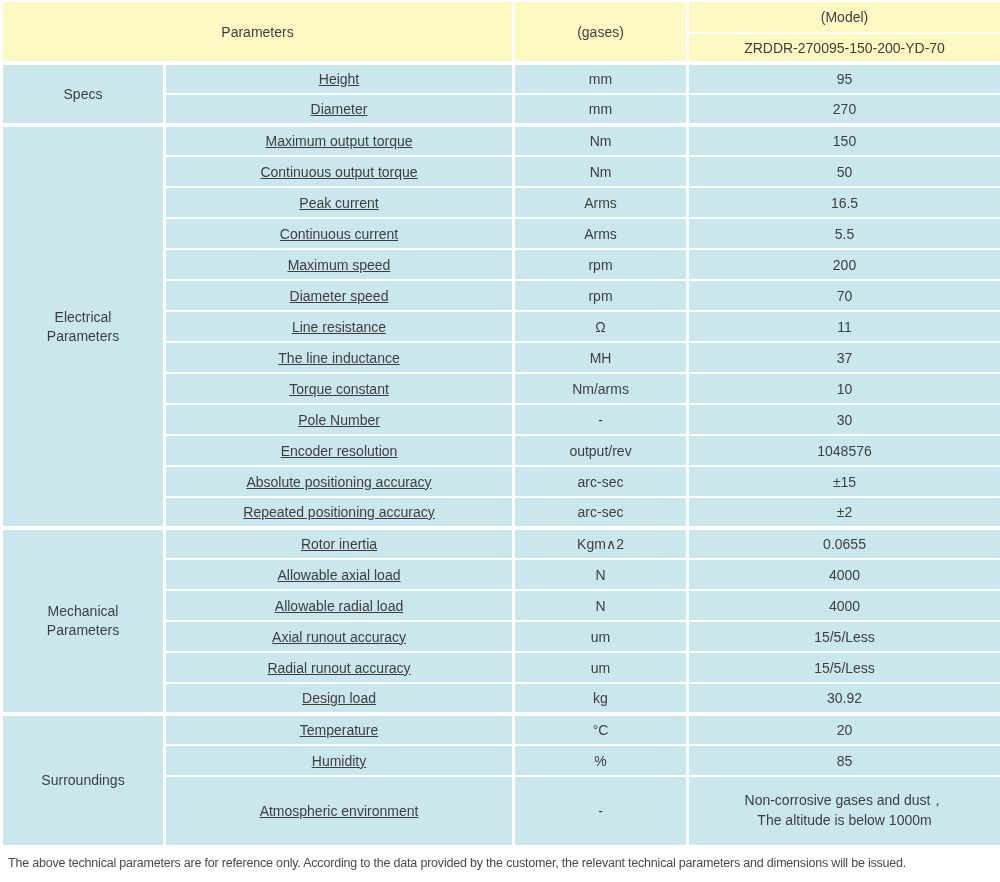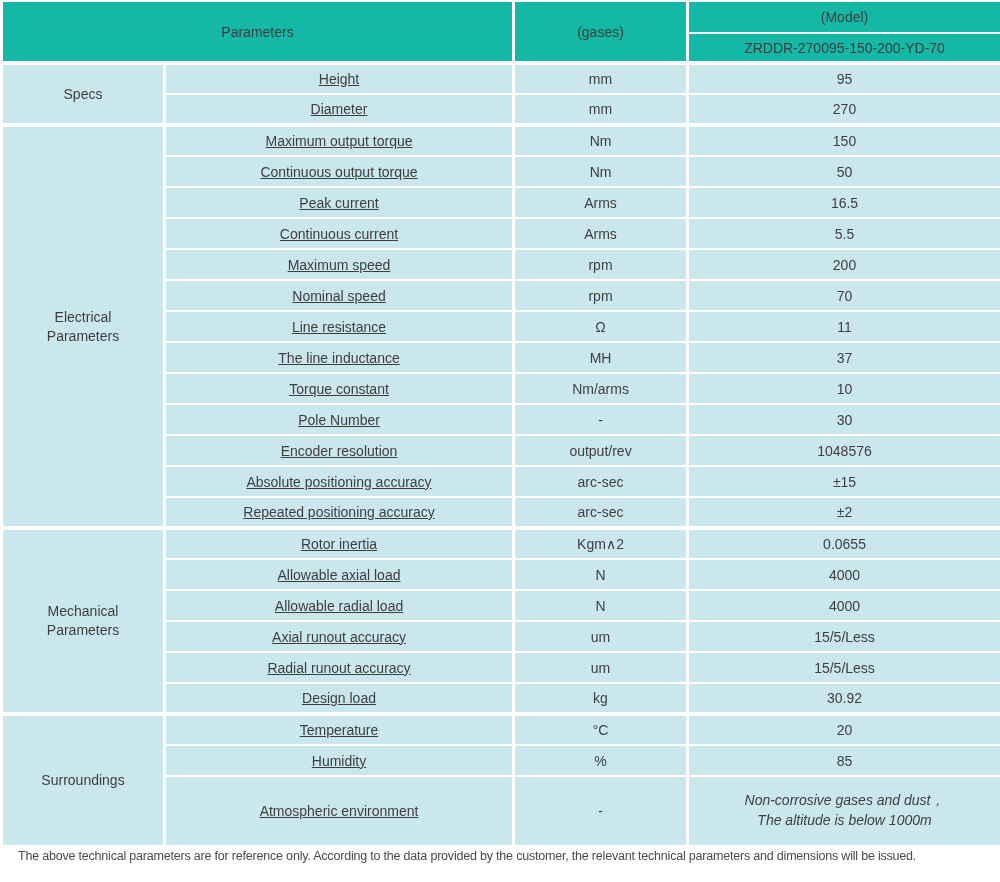--- a/index.html
+++ b/index.html
@@ -27,49 +27,48 @@
     font-size: 14px;
     text-align: center;
     vertical-align: middle;
     padding: 0;
     overflow: hidden;
   }
   table.spec tr.gs td {
     border-top: 4px solid #ffffff;
   }
   table.spec td.hdr {
-    background: #14b8a6;
+    background: #fef9c3;
   }
   td.hdr-main { font-size: 17px; }
   td.hdr-unit { font-size: 16px; }
   td.hdr-model { font-size: 17px; }
   td.model-num { font-size: 13.5px; margin-top: 27px; }
   td.cat {
     white-space: pre-line;
     line-height: 1.35;
     font-size: 14px;
   }
   td.param {
     text-align: left;
     padding-left: 28px;
     text-decoration: underline;
   }
   td.multi {
     white-space: pre-line;
     font-size: 13.5px;
     line-height: 1.4;
-    font-style: italic;
   }
   tr.hrow1 { height: 32px; }
   tr.hrow2 { height: 30px; }
   tr.brow  { height: 31px; }
   tr.brow-tall { height: 70px; }
   .footnote {
-    margin-top: 2px;
-    padding-left: 18px;
+    margin-top: 9px;
+    padding-left: 8px;
     font-size: 12.5px;
     letter-spacing: -0.2px;
     color: #4a4a4a;
     white-space: nowrap;
   }
 </style>
 </head>
 <body>
 
 <div class="page">
@@ -124,21 +123,21 @@
       <td class="param">Continuous current</td>
       <td>Arms</td>
       <td>5.5</td>
     </tr>
     <tr class="brow">
       <td class="param">Maximum speed</td>
       <td>rpm</td>
       <td>200</td>
     </tr>
     <tr class="brow">
-      <td class="param">Nominal speed</td>
+      <td class="param">Diameter speed</td>
       <td>rpm</td>
       <td>70</td>
     </tr>
     <tr class="brow">
       <td class="param">Line resistance</td>
       <td>Ω</td>
       <td>11</td>
     </tr>
     <tr class="brow">
       <td class="param">The line inductance</td>

